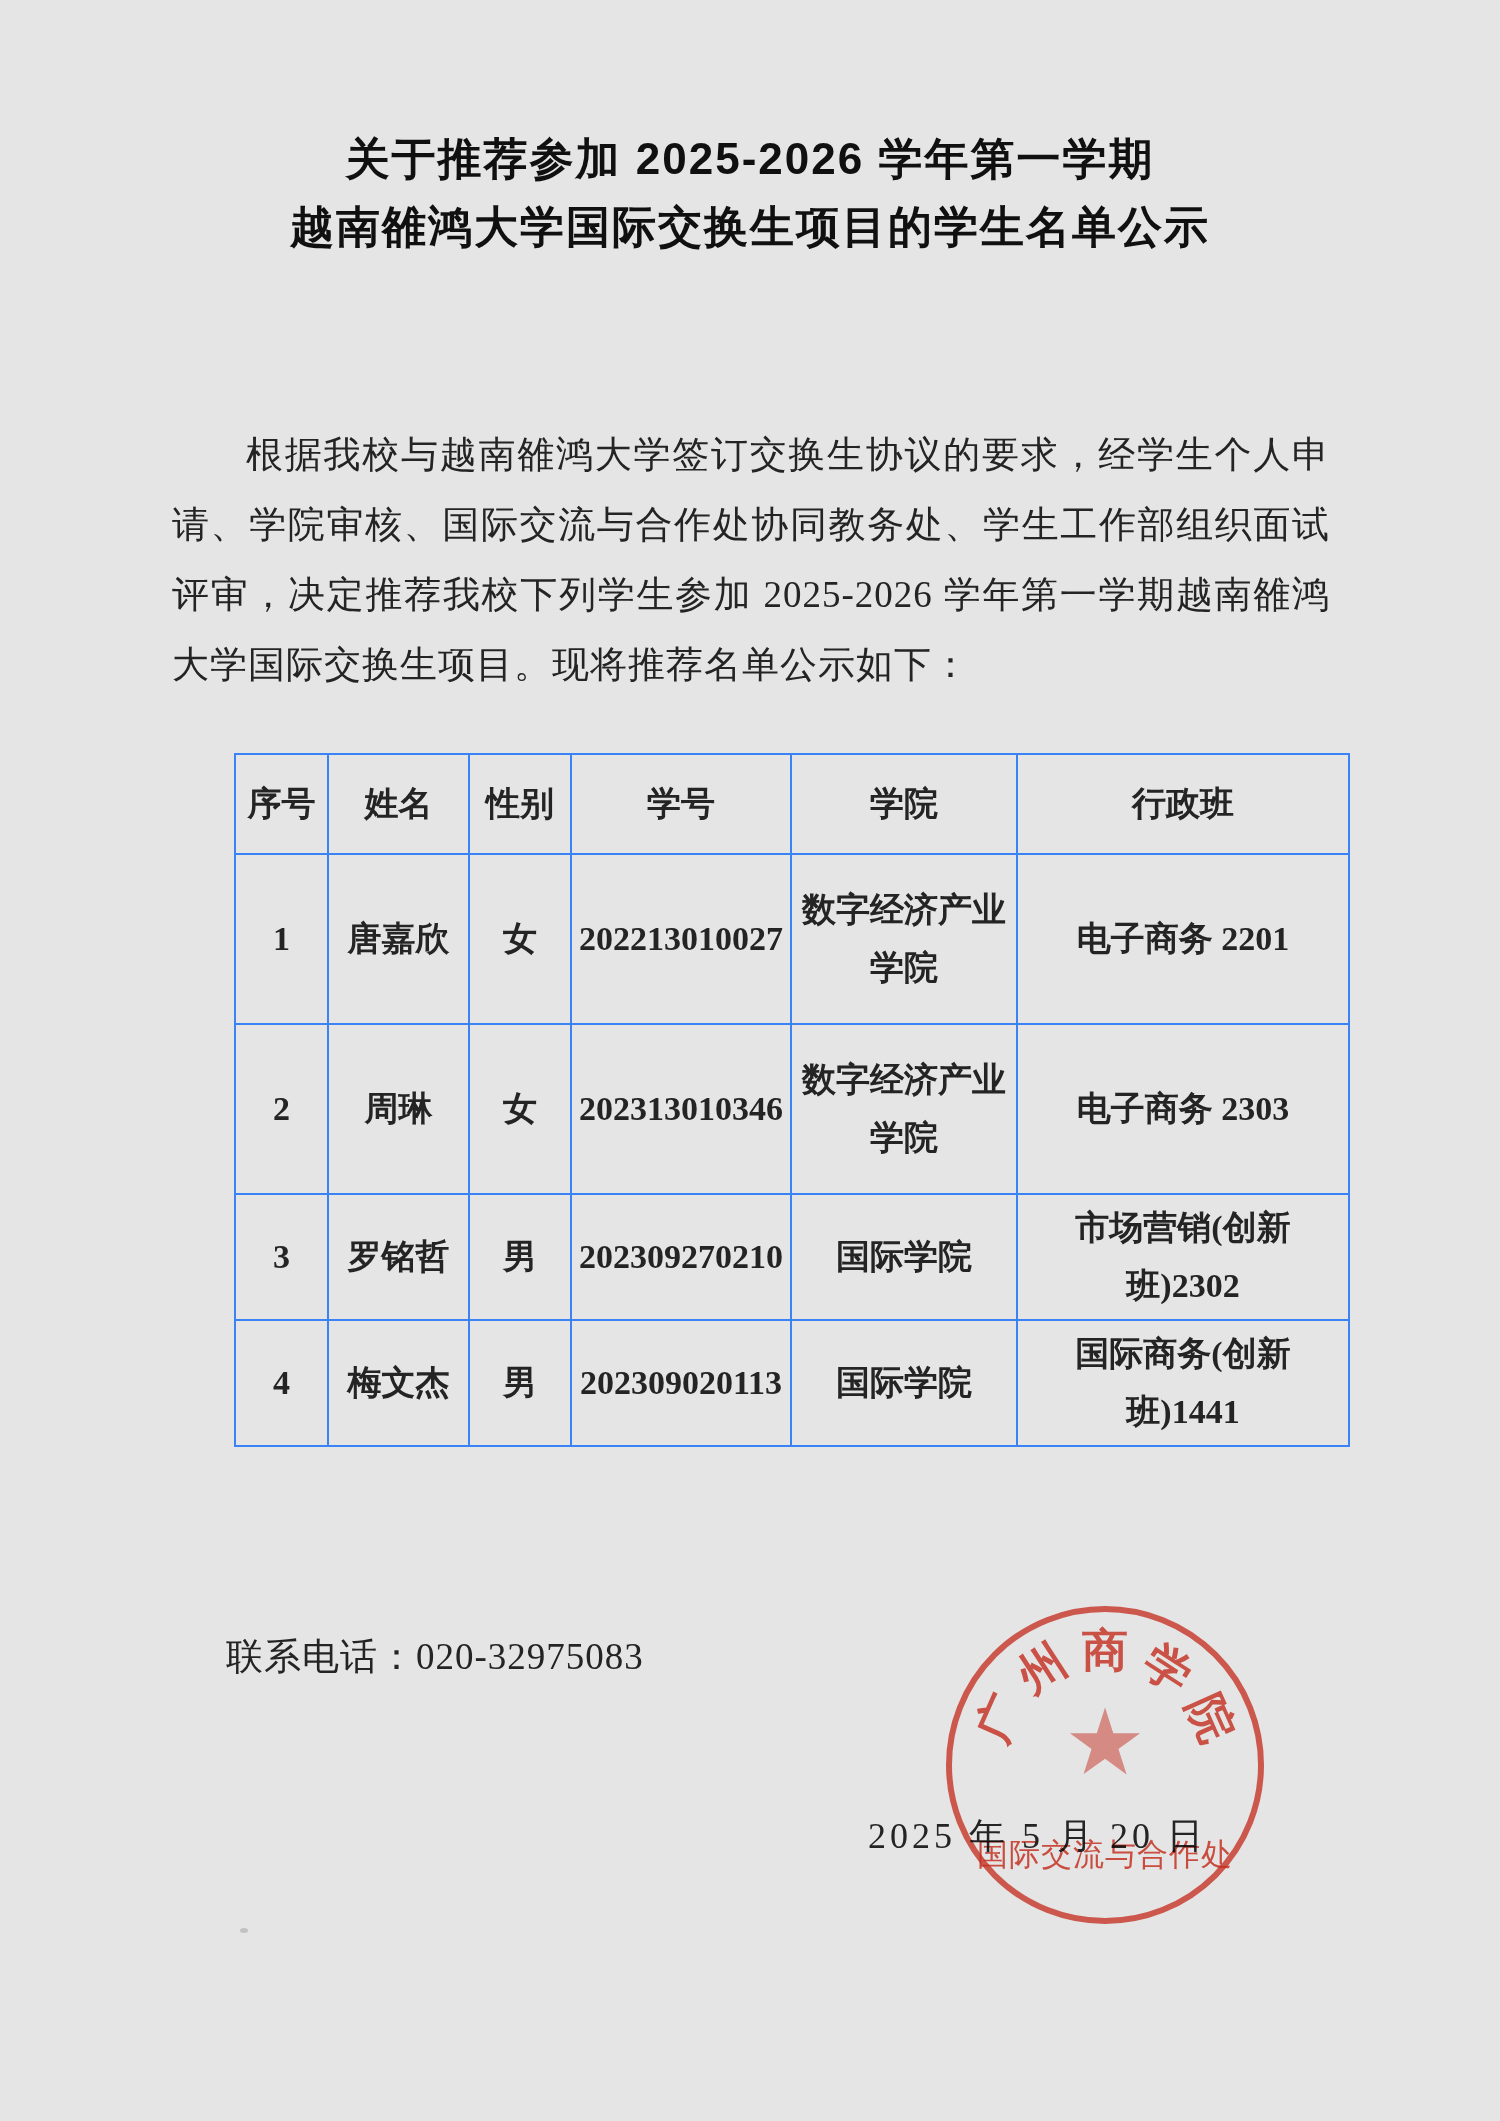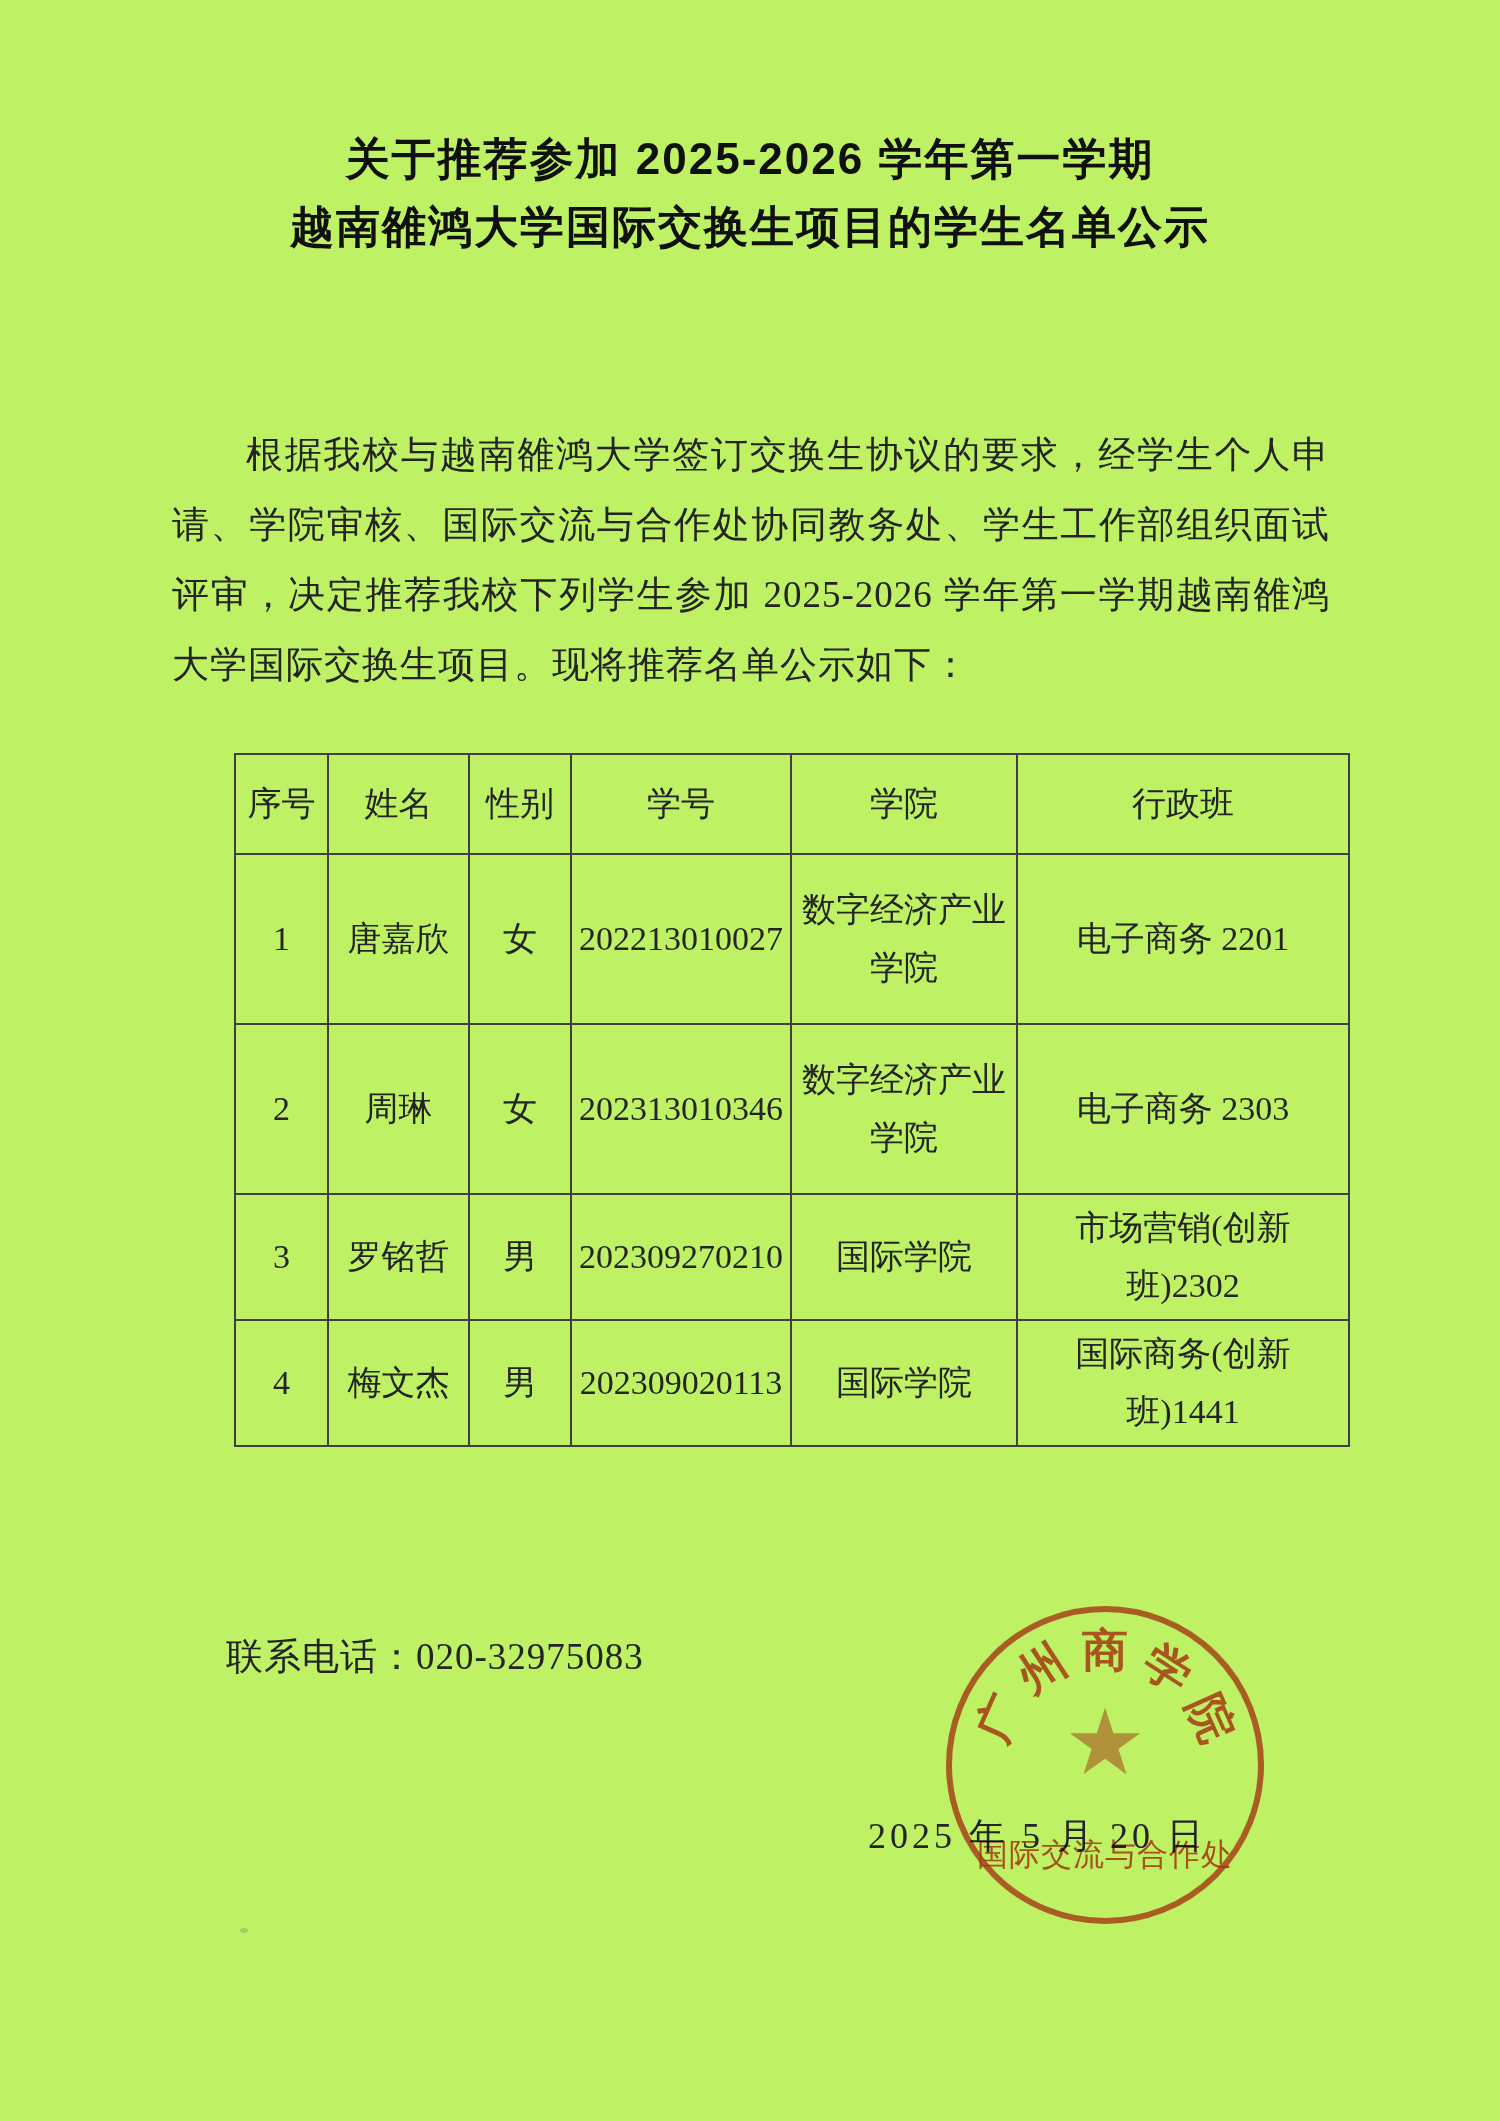--- a/index.html
+++ b/index.html
@@ -1,20 +1,20 @@
 <!DOCTYPE html>
 <html lang="zh"><head>
 <meta charset="utf-8">
 <style>
   html,body{margin:0;padding:0;background:#ffffff;}
   .page{
     position:relative;
     width:1500px;height:2121px;
     margin:0 auto;
-    background:#bef264;
+    background:#e5e5e5;
     font-family:"Liberation Serif",serif;
     color:#1f1f1f;
     overflow:hidden;
   }
   .doc-title{
     position:absolute;left:0;right:0;
     text-align:center;
     font-family:"Liberation Sans",sans-serif;
     font-weight:bold;
     font-size:44px;
@@ -41,24 +41,24 @@
   }
   table.roster{
     position:absolute;left:234px;top:753px;
     width:1114px;
     border-collapse:collapse;
     table-layout:fixed;
     font-size:34px;
     color:#242424;
   }
   table.roster td,table.roster th{
-    border:2px solid #404040;
+    border:2px solid #3b82f6;
     text-align:center;
     vertical-align:middle;
-    font-weight:normal;
+    font-weight:bold;
     padding:4px 6px;
     line-height:58px;
     overflow:hidden;
   }
   tr.hdr{height:100px;}
   tr.tall{height:170px;}
   tr.short{height:100px;}
   .sign-dept{
     position:absolute;right:208px;top:1698px;
     font-size:37px;letter-spacing:2px;color:#242424;

